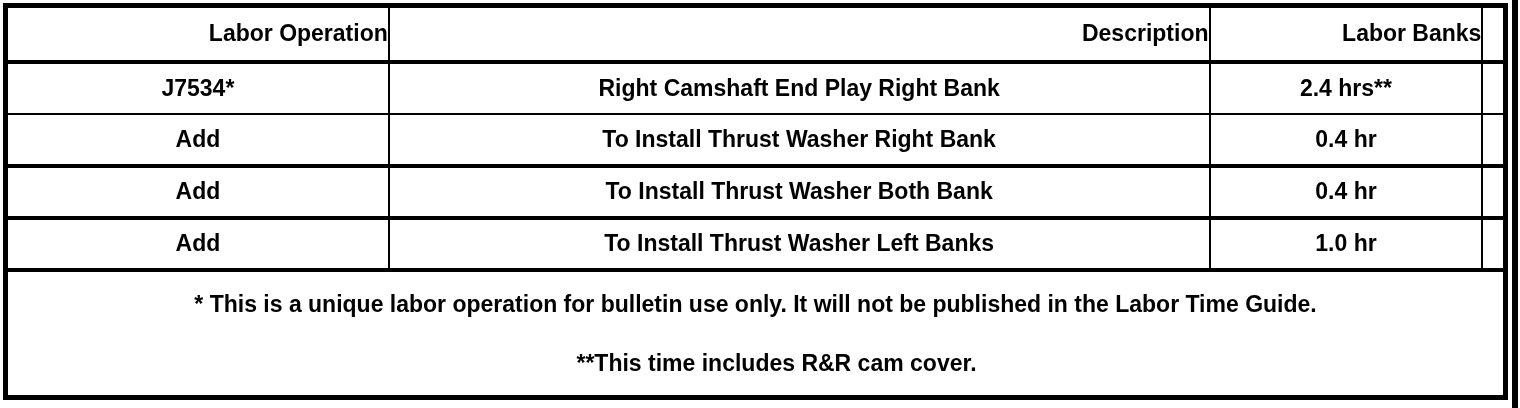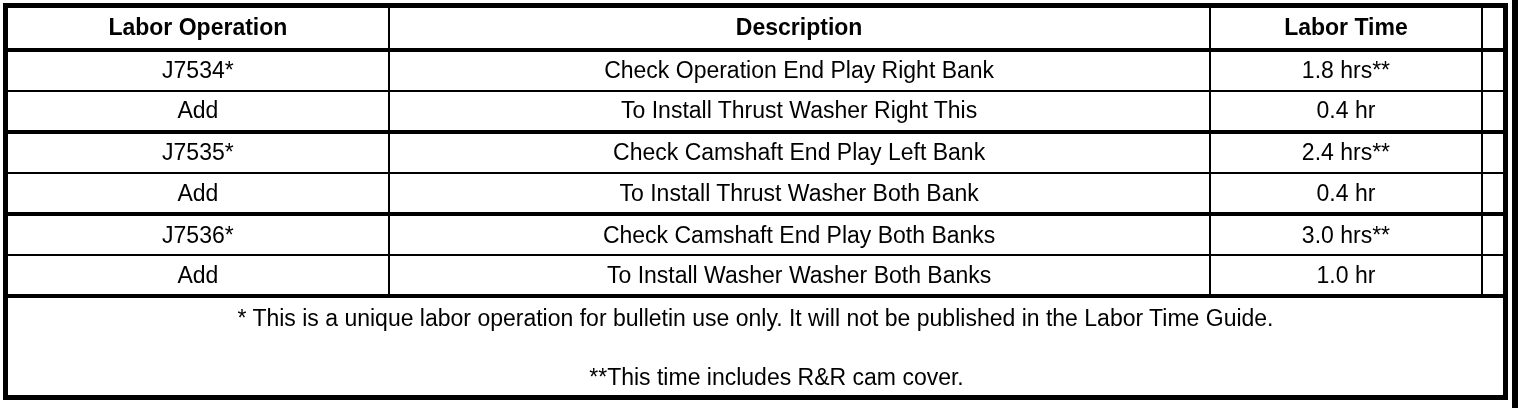--- a/index.html
+++ b/index.html
@@ -37,25 +37,27 @@
     color: #000000;
   }
   table.labor th,
   table.labor td {
     border: 2px solid #000000;
     text-align: center;
     vertical-align: middle;
     white-space: nowrap;
     overflow: hidden;
     padding: 0;
+    font-weight: bold;
   }
   table.labor th {
     font-weight: bold;
     height: 42px;
     border-bottom-width: 4px;
+    text-align: right;
   }
   tr.row-op td { height: 39px; border-bottom-width: 2px; }
   tr.row-add td { height: 39px; border-bottom-width: 4px; }
   td.notes-cell {
     text-align: left;
     vertical-align: top;
     white-space: normal;
     padding: 4px 10px 6px 8px;
     height: 96px;
   }
@@ -72,57 +74,45 @@
       <col style="width:382px">
       <col style="width:818px">
       <col style="width:272px">
       <col style="width:23px">
     </colgroup>
 
     <tbody>
         <tr>
       <th>Labor Operation</th>
       <th>Description</th>
-      <th>Labor Time</th>
+      <th>Labor Banks</th>
       <th></th>
     </tr>
 
     <tr class="row-op">
       <td>J7534*</td>
-      <td>Check Operation End Play Right Bank</td>
-      <td>1.8 hrs**</td>
+      <td>Right Camshaft End Play Right Bank</td>
+      <td>2.4 hrs**</td>
       <td></td>
     </tr>
     <tr class="row-add">
       <td>Add</td>
-      <td>To Install Thrust Washer Right This</td>
+      <td>To Install Thrust Washer Right Bank</td>
       <td>0.4 hr</td>
-      <td></td>
-    </tr>
-    <tr class="row-op">
-      <td>J7535*</td>
-      <td>Check Camshaft End Play Left Bank</td>
-      <td>2.4 hrs**</td>
       <td></td>
     </tr>
     <tr class="row-add">
       <td>Add</td>
       <td>To Install Thrust Washer Both Bank</td>
       <td>0.4 hr</td>
       <td></td>
     </tr>
-    <tr class="row-op">
-      <td>J7536*</td>
-      <td>Check Camshaft End Play Both Banks</td>
-      <td>3.0 hrs**</td>
-      <td></td>
-    </tr>
     <tr class="row-add">
       <td>Add</td>
-      <td>To Install Washer Washer Both Banks</td>
+      <td>To Install Thrust Washer Left Banks</td>
       <td>1.0 hr</td>
       <td></td>
     </tr>
 
     <tr>
       <td class="notes-cell" colspan="4">
         <div class="note1">* This is a unique labor operation for bulletin use only. It will not be published in the Labor Time Guide.</div>
         <div class="note2">**This time includes R&amp;R cam cover.</div>
       </td>
     </tr>

